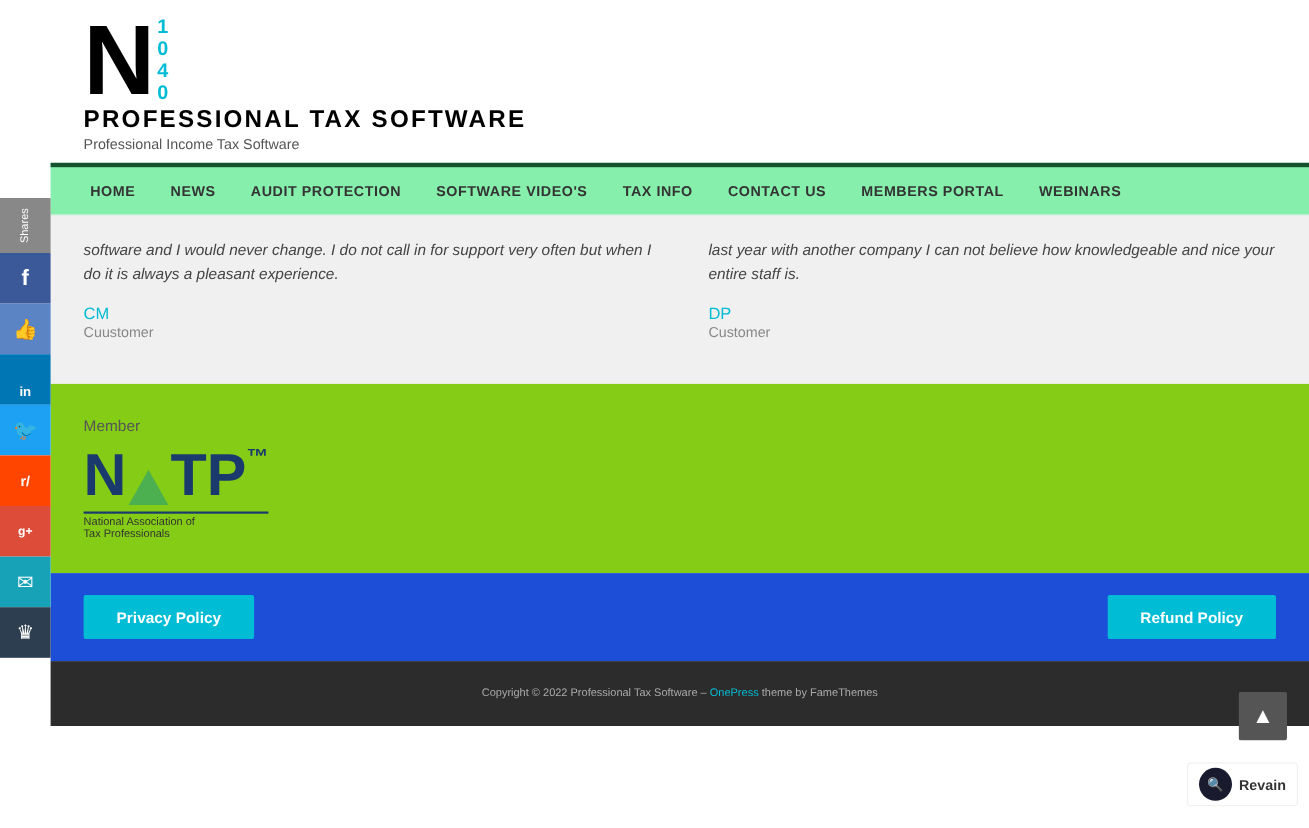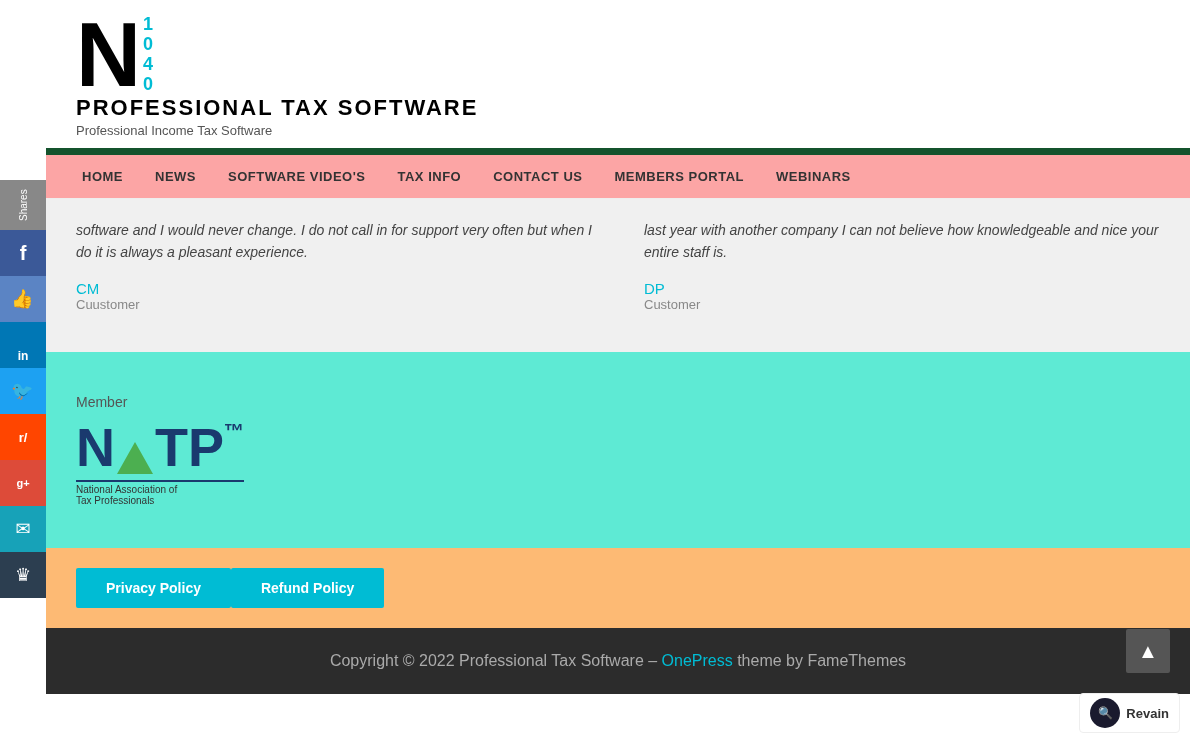--- a/index.html
+++ b/index.html
@@ -80,22 +80,22 @@
       margin-top: -5px;
     }
     .logo-desc {
       font-size: 13px;
       color: #555;
       margin-top: 2px;
     }
 
     
     .navbar {
-      background: #fca5a5;
-      border-top: 7px solid #14532d;
+      background: #86efac;
+      border-top: 4px solid #14532d;
       border-bottom: 1px solid #eee;
       display: flex;
       align-items: center;
       padding: 0 20px;
     }
     .nav-item {
       padding: 14px 16px;
       font-size: 13px;
       font-weight: bold;
       color: #333;
@@ -127,56 +127,57 @@
       font-weight: normal;
       color: #00bcd4;
     }
     .testimonial-role {
       font-size: 13px;
       color: #888;
     }
 
     
     .member-section {
-      background: #5eead4;
-      padding: 42px 30px;
+      background: #84cc16;
+      padding: 30px 30px;
       display: flex;
       align-items: flex-end;
     }
     .member-label {
       font-size: 14px;
       color: #555;
       margin-bottom: 6px;
     }
 
     
     .footer-buttons {
-      background: #fdba74;
+      background: #1d4ed8;
       padding: 20px 30px;
       display: flex;
+      justify-content: space-between;
       align-items: center;
     }
     .footer-btn {
       background: #00bcd4;
       color: #fff;
       border: none;
       padding: 12px 30px;
       font-size: 14px;
       font-weight: bold;
       cursor: pointer;
       border-radius: 2px;
     }
 
     
     .copyright-footer {
       background: #2c2c2c;
       color: #aaa;
       text-align: center;
       padding: 24px 20px;
-      font-size: 16px;
+      font-size: 10px;
     }
     .copyright-footer a {
       color: #00bcd4;
       text-decoration: none;
     }
 
     
     .scroll-top {
       position: fixed;
       bottom: 80px;
@@ -293,20 +294,21 @@
         </div>
       </div>
       <div class="logo-subtitle">PROFESSIONAL TAX SOFTWARE</div>
       <div class="logo-desc">Professional Income Tax Software</div>
     </div>
   </div>
 
   <nav class="navbar">
     <a class="nav-item">HOME</a>
     <a class="nav-item">NEWS</a>
+    <a class="nav-item">AUDIT PROTECTION</a>
     <a class="nav-item">SOFTWARE VIDEO'S</a>
     <a class="nav-item">TAX INFO</a>
     <a class="nav-item">CONTACT US</a>
     <a class="nav-item">MEMBERS PORTAL</a>
     <a class="nav-item">WEBINARS</a>
   </nav>
 
   <div class="content-section">
     <div class="testimonial-col">
       <p class="testimonial-text">software and I would never change. I do not call in for support very often but when I do it is always a pleasant experience.</p>

